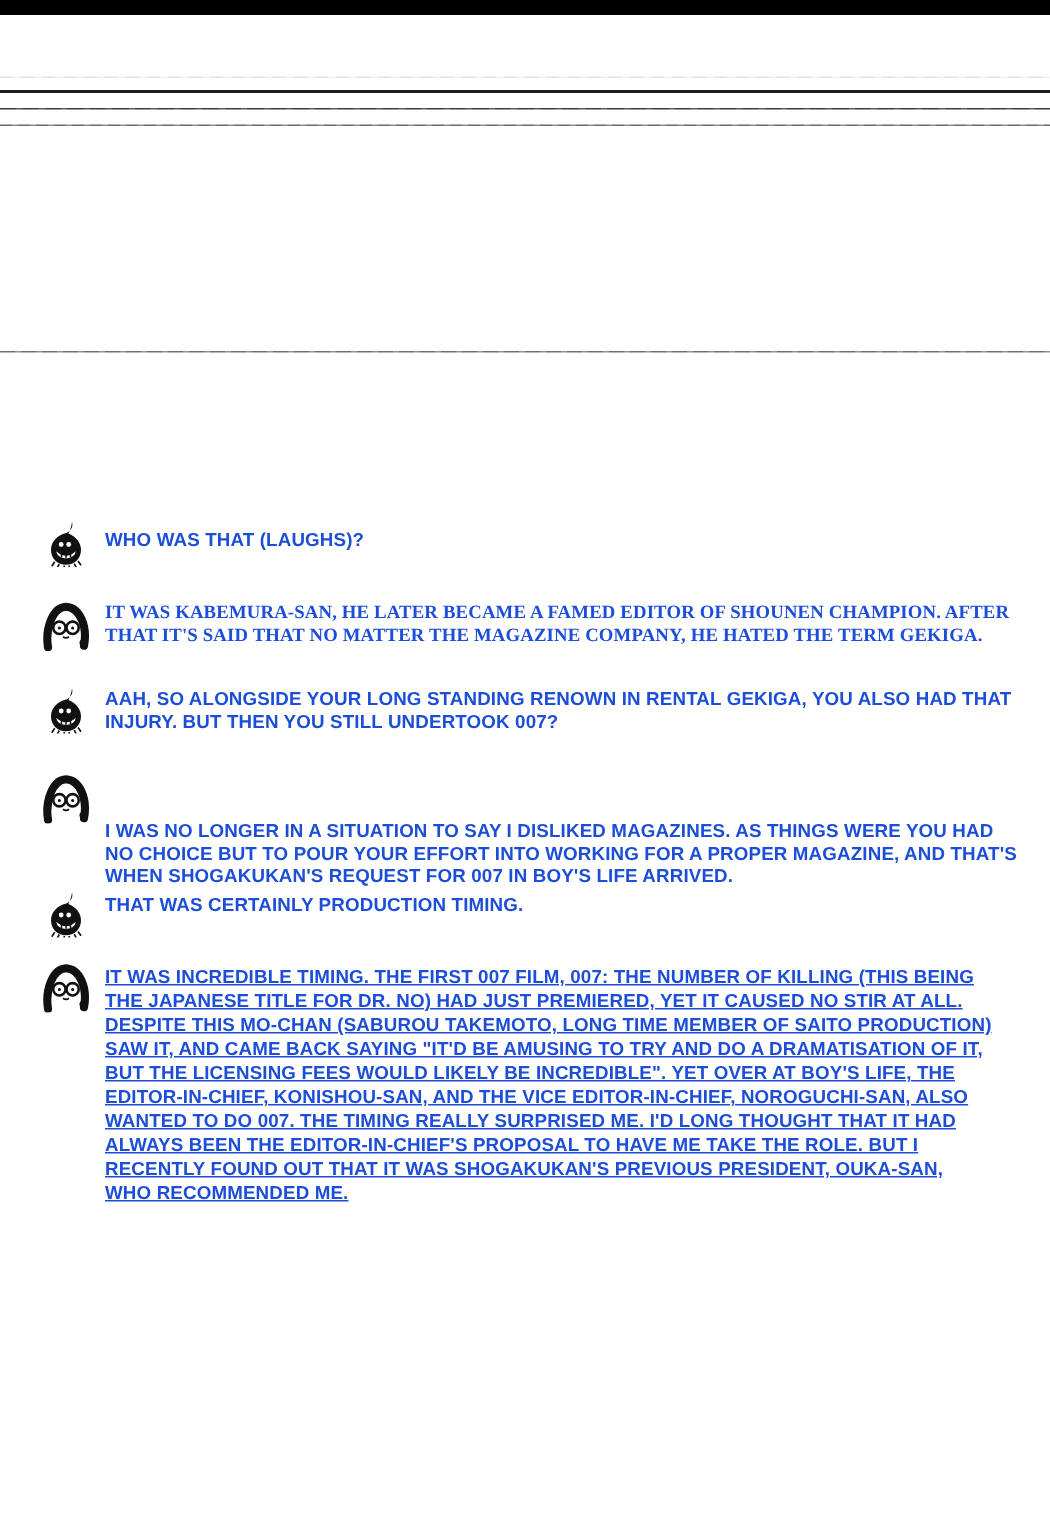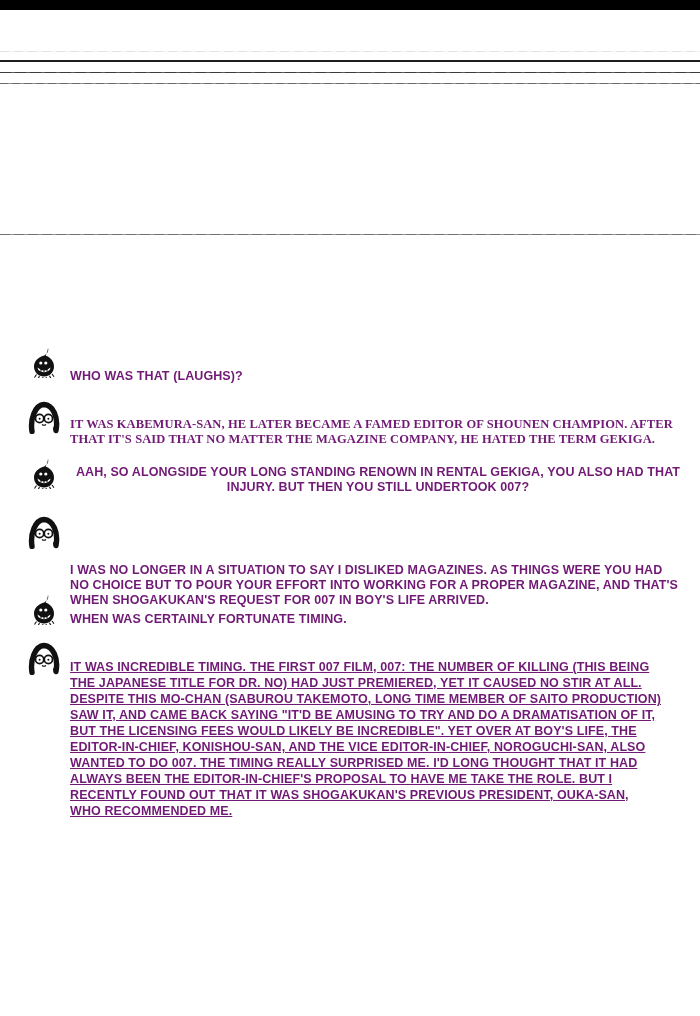--- a/index.html
+++ b/index.html
@@ -9,24 +9,24 @@
   }
   .scan-bar{position:absolute;left:0;top:0;width:700px;height:10px;background:#000;}
   .rule{position:absolute;left:0;width:700px;}
   .rule-a{top:51px;height:1px;background:repeating-linear-gradient(90deg,#e2e2e2 0 9px,#f2f2f2 9px 14px);}
   .rule-b{top:60px;height:2px;background:#1e1e1e;}
   .rule-c{top:72px;height:1px;background:repeating-linear-gradient(90deg,#3c3c3c 0 11px,#5a5a5a 11px 15px);}
   .rule-d{top:83px;height:1px;background:repeating-linear-gradient(90deg,#6b6b6b 0 8px,#8e8e8e 8px 12px);}
   .rule-e{top:234px;height:1px;background:repeating-linear-gradient(90deg,#707070 0 10px,#929292 10px 14px);}
   .msg-text{
     position:absolute;left:70px;width:616px;
-    color:#701a75;font-weight:700;font-size:12.5px;line-height:15px;
-    letter-spacing:0.1px;white-space:pre-line;margin-top:16px;
+    color:#1d4ed8;font-weight:700;font-size:12.5px;line-height:15px;
+    letter-spacing:0.1px;white-space:pre-line;
   }
-  #t1{top:353px;} #t2{top:401px;font-family:Liberation Serif, serif;} #t3{top:449px;text-align:center;} #t4{top:547px;}
+  #t1{top:353px;} #t2{top:401px;font-family:Liberation Serif, serif;} #t3{top:459px;} #t4{top:547px;}
   #t5{top:596px;} #t6{top:643px;line-height:16px;text-decoration:underline;}
   .avatar{position:absolute;}
   #a1{top:348px;left:31px;} #a3{top:459px;left:31px;} #a5{top:595px;left:31px;}
   #a2{top:401px;left:28px;} #a4{top:516px;left:28px;} #a6{top:642px;left:28px;}
 </style>
 </head>
 <body>
 
 <div class="scan-bar"></div>
 
@@ -105,21 +105,21 @@
 </span>
 
 <div id="t1" class="msg-text">WHO WAS THAT (LAUGHS)?</div>
 <div id="t2" class="msg-text">IT WAS KABEMURA-SAN, HE LATER BECAME A FAMED EDITOR OF SHOUNEN CHAMPION. AFTER
 THAT IT'S SAID THAT NO MATTER THE MAGAZINE COMPANY, HE HATED THE TERM GEKIGA.</div>
 <div id="t3" class="msg-text">AAH, SO ALONGSIDE YOUR LONG STANDING RENOWN IN RENTAL GEKIGA, YOU ALSO HAD THAT
 INJURY. BUT THEN YOU STILL UNDERTOOK 007?</div>
 <div id="t4" class="msg-text">I WAS NO LONGER IN A SITUATION TO SAY I DISLIKED MAGAZINES. AS THINGS WERE YOU HAD
 NO CHOICE BUT TO POUR YOUR EFFORT INTO WORKING FOR A PROPER MAGAZINE, AND THAT'S
 WHEN SHOGAKUKAN'S REQUEST FOR 007 IN BOY'S LIFE ARRIVED.</div>
-<div id="t5" class="msg-text">WHEN WAS CERTAINLY FORTUNATE TIMING.</div>
+<div id="t5" class="msg-text">THAT WAS CERTAINLY PRODUCTION TIMING.</div>
 <div id="t6" class="msg-text">IT WAS INCREDIBLE TIMING. THE FIRST 007 FILM, 007: THE NUMBER OF KILLING (THIS BEING
 THE JAPANESE TITLE FOR DR. NO) HAD JUST PREMIERED, YET IT CAUSED NO STIR AT ALL.
 DESPITE THIS MO-CHAN (SABUROU TAKEMOTO, LONG TIME MEMBER OF SAITO PRODUCTION)
 SAW IT, AND CAME BACK SAYING "IT'D BE AMUSING TO TRY AND DO A DRAMATISATION OF IT,
 BUT THE LICENSING FEES WOULD LIKELY BE INCREDIBLE". YET OVER AT BOY'S LIFE, THE
 EDITOR-IN-CHIEF, KONISHOU-SAN, AND THE VICE EDITOR-IN-CHIEF, NOROGUCHI-SAN, ALSO
 WANTED TO DO 007. THE TIMING REALLY SURPRISED ME. I'D LONG THOUGHT THAT IT HAD
 ALWAYS BEEN THE EDITOR-IN-CHIEF'S PROPOSAL TO HAVE ME TAKE THE ROLE. BUT I
 RECENTLY FOUND OUT THAT IT WAS SHOGAKUKAN'S PREVIOUS PRESIDENT, OUKA-SAN,
 WHO RECOMMENDED ME.</div>

